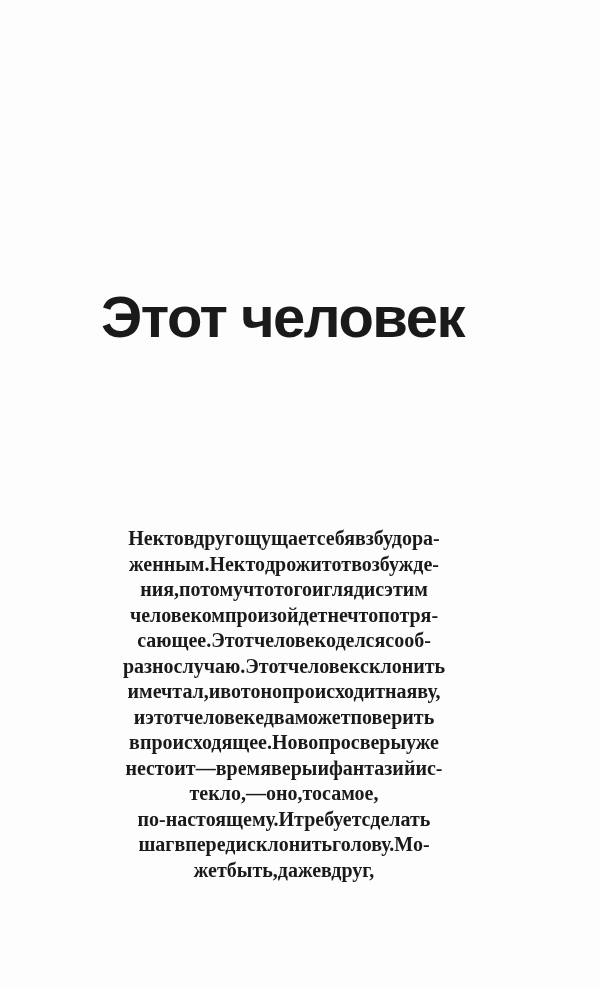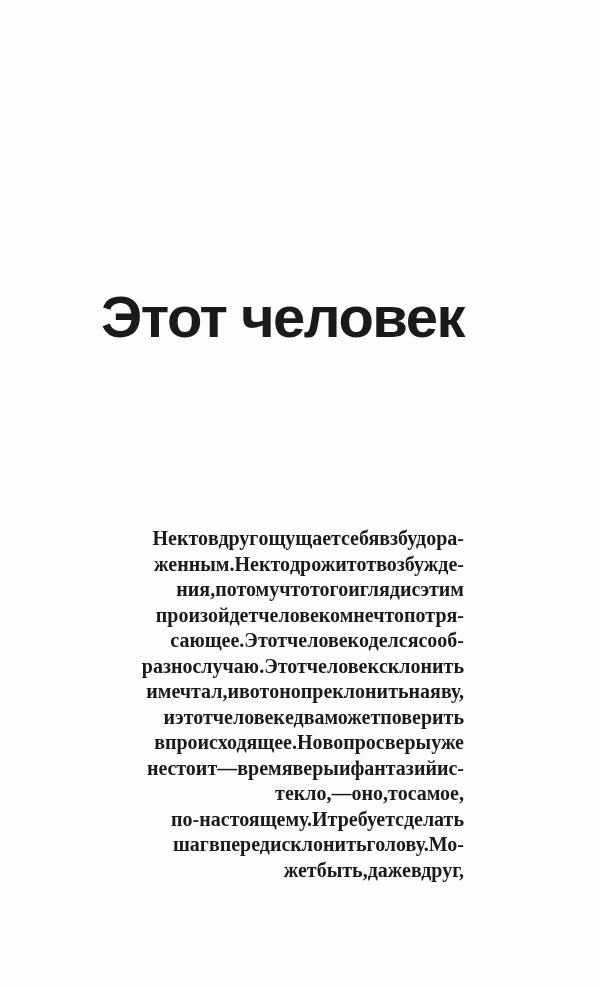--- a/index.html
+++ b/index.html
@@ -39,21 +39,21 @@
     font-family: "Liberation Serif", serif;
     font-size: 20px;
     font-weight: 700;
     line-height: 25.5px;
     color: var(--ink);
   }
   .jline {
     display: flex;
     flex-direction: row;
     flex-wrap: nowrap;
-    justify-content: flex-end;
+    justify-content: center;
     height: 25.5px;
     white-space: nowrap;
   }
 </style>
 </head>
 <body>
 
 <div class="page">
 
   <h1 class="chapter-title" style="margin:0;">Этот человек</h1>
@@ -77,22 +77,22 @@
         <span>ния,</span>
         <span>потому</span>
         <span>что</span>
         <span>того</span>
         <span>и</span>
         <span>гляди</span>
         <span>с</span>
         <span>этим</span>
       </div>
     <div class="jline">
+        <span>человеком</span>
         <span>произойдет</span>
-        <span>человеком</span>
         <span>нечто</span>
         <span>потря-</span>
       </div>
     <div class="jline">
         <span>сающее.</span>
         <span>Этот</span>
         <span>человек</span>
         <span>оделся</span>
         <span>сооб-</span>
       </div>
@@ -102,21 +102,21 @@
         <span>Этот</span>
         <span>человек</span>
         <span>склонить</span>
       </div>
     <div class="jline">
         <span>и</span>
         <span>мечтал,</span>
         <span>и</span>
         <span>вот</span>
         <span>оно</span>
-        <span>преклонить</span>
+        <span>происходит</span>
         <span>наяву,</span>
       </div>
     <div class="jline">
         <span>и</span>
         <span>этот</span>
         <span>человек</span>
         <span>едва</span>
         <span>может</span>
         <span>поверить</span>
       </div>

